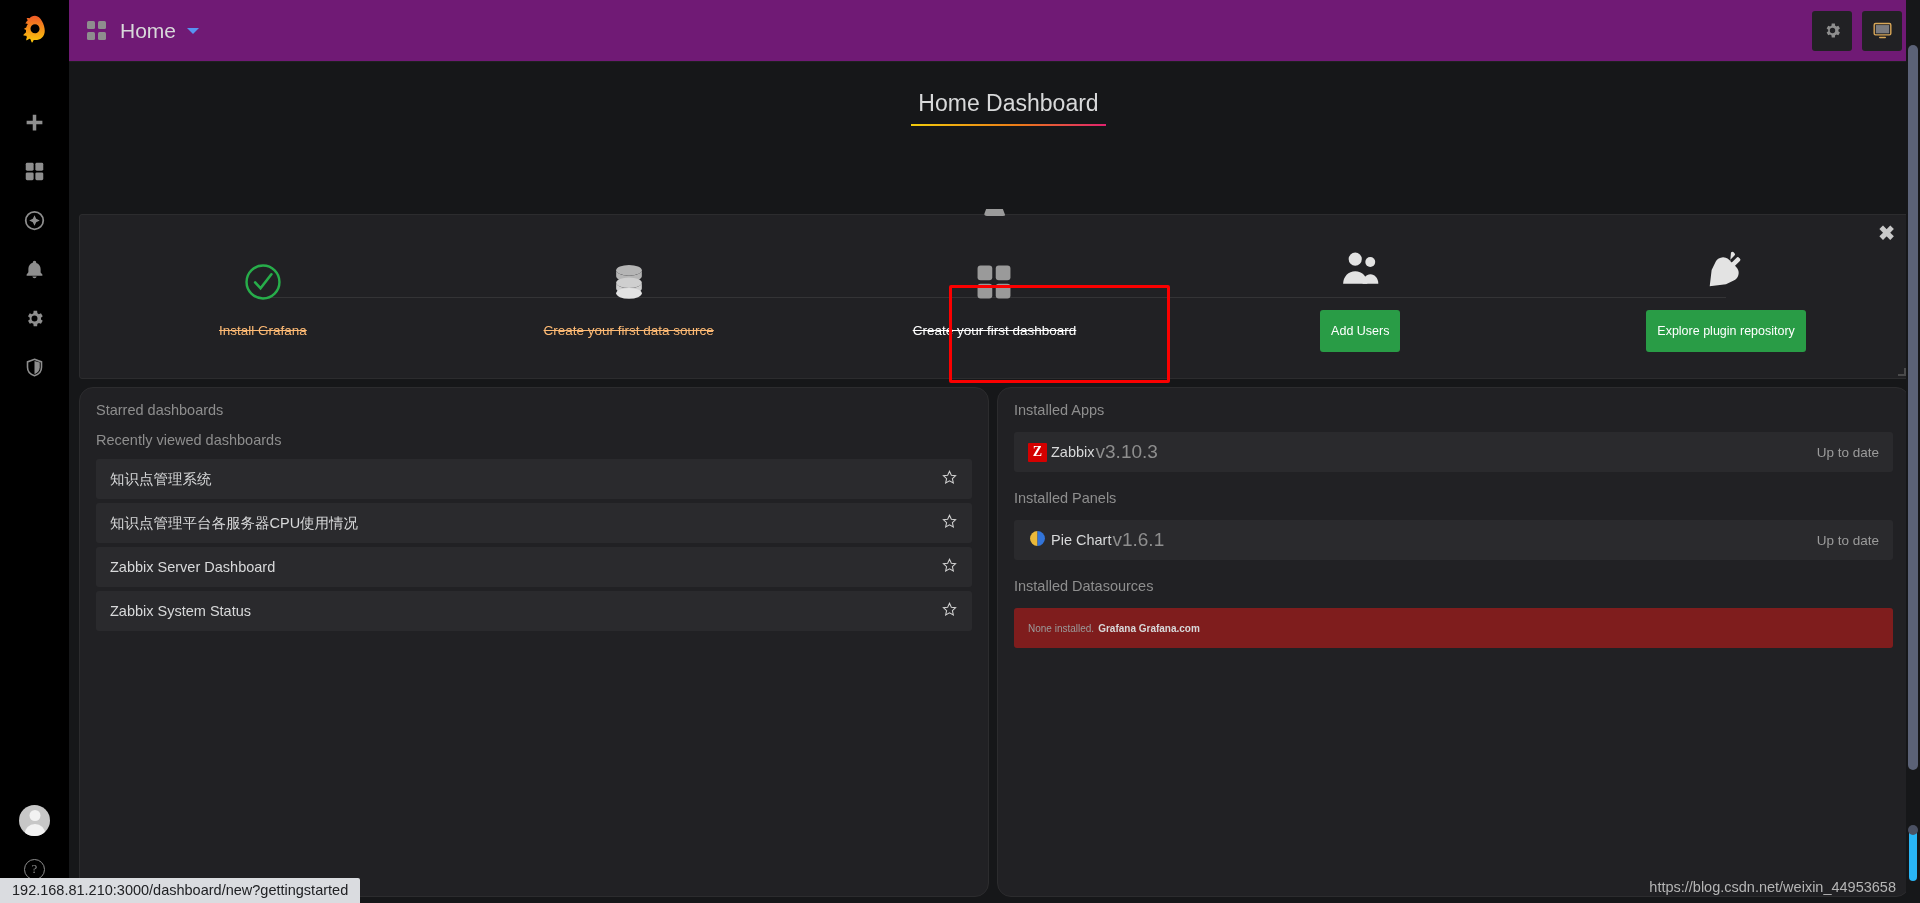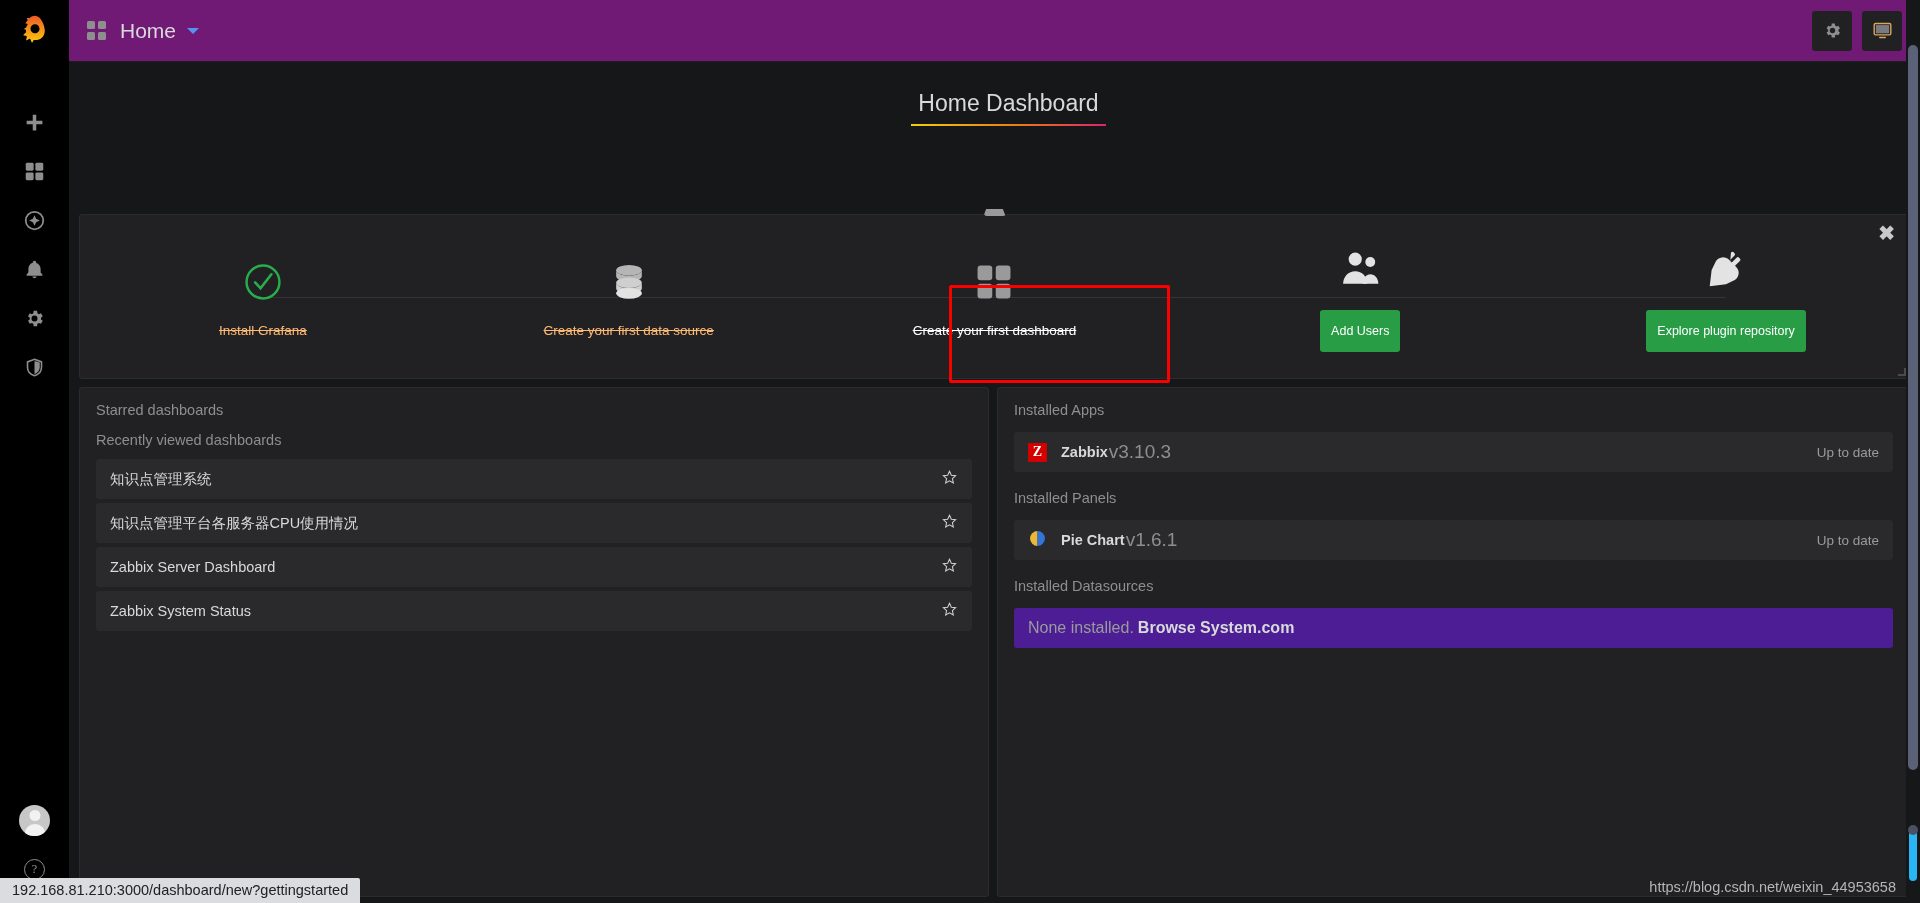--- a/index.html
+++ b/index.html
@@ -150,21 +150,21 @@
     pointer-events:none; z-index: 25;
   }
   .resize-corner {
     position:absolute; right:3px; bottom:2px; width:8px; height:8px;
     border-right:2px solid #555; border-bottom:2px solid #555;
     opacity:.8;
   }
 
   
   .panel {
-    position:absolute; background:#212124; border:1px solid #2c2c2e; border-radius:3px;
+    position:absolute; background:#212124; border:1px solid #2c2c2e; border-radius:14px;
   }
   .panel-left  { left: 10px;  top: 325px; width: 910px;  height: 510px; }
   .panel-right { left: 928px; top: 325px; width: 913px;  height: 510px; }
   .panel-inner { padding: 14px 16px; height:100%; overflow:hidden; }
 
   .sec-head {
     color:#8e8e8e; font-size: 14.5px; margin-bottom: 14px; font-weight:400;
   }
   .sec-head.tight { margin-bottom: 11px; }
   .dash-list { display:flex; flex-direction:column; gap: 4px; }
@@ -174,27 +174,27 @@
     cursor:pointer;
   }
   .dash-row-name { color:#d8d9da; font-size: 14.5px; text-align: center; }
   .star-icon { margin-left:auto; cursor:pointer; }
 
   .plugin-row {
     background:#2a2a2d; border-radius:3px; height: 40px;
     display:flex; align-items:center; padding: 0 14px; margin-bottom: 18px;
     cursor:pointer;
   }
-  .plugin-name { color:#d8d9da; font-size: 14.5px; font-weight:700; margin-left: 14px; }
+  .plugin-name { color:#d8d9da; font-size: 14.5px; font-weight:400; margin-left: 4px; }
   .plugin-ver { color:#8e8e8e; font-size: 19px; margin-left: 1px; }
   .plugin-status { margin-left:auto; color:#9b9b9b; font-size: 13.5px; }
   .ds-row {
-    background:#4c1d95; border-radius:3px; height: 40px;
+    background:#7f1d1d; border-radius:3px; height: 40px;
     display:flex; align-items:center; padding: 0 14px;
-    color:#9b9b9b; font-size:16px;
+    color:#9b9b9b; font-size:10px;
   }
   .ds-link { color:#d8d9da; font-weight:700; margin-left:4px; cursor:pointer; }
 
   .zabbix-badge {
     width: 19px; height:19px; background:#d40000; color:#fff;
     display:flex; align-items:center; justify-content:center;
     font-size: 14px; font-weight:700; border-radius:1px;
     font-family:"Liberation Serif", serif;
   }
 
@@ -463,21 +463,21 @@
         </span>
         <span class="plugin-name">Pie Chart</span>
         <span class="plugin-ver">v1.6.1</span>
         <span class="plugin-status">Up to date</span>
       </div>
 
       <div class="sec-head">Installed Datasources</div>
 
       <div class="ds-row">
         <span>None installed.</span>
-        <span class="ds-link">Browse System.com</span>
+        <span class="ds-link">Grafana Grafana.com</span>
       </div>
     </div>
   </section>
 </main>
 
 <div class="vscroll-track">
   <div class="vscroll-thumb"></div>
 </div>
 <div class="cursor-beam"></div>
 

